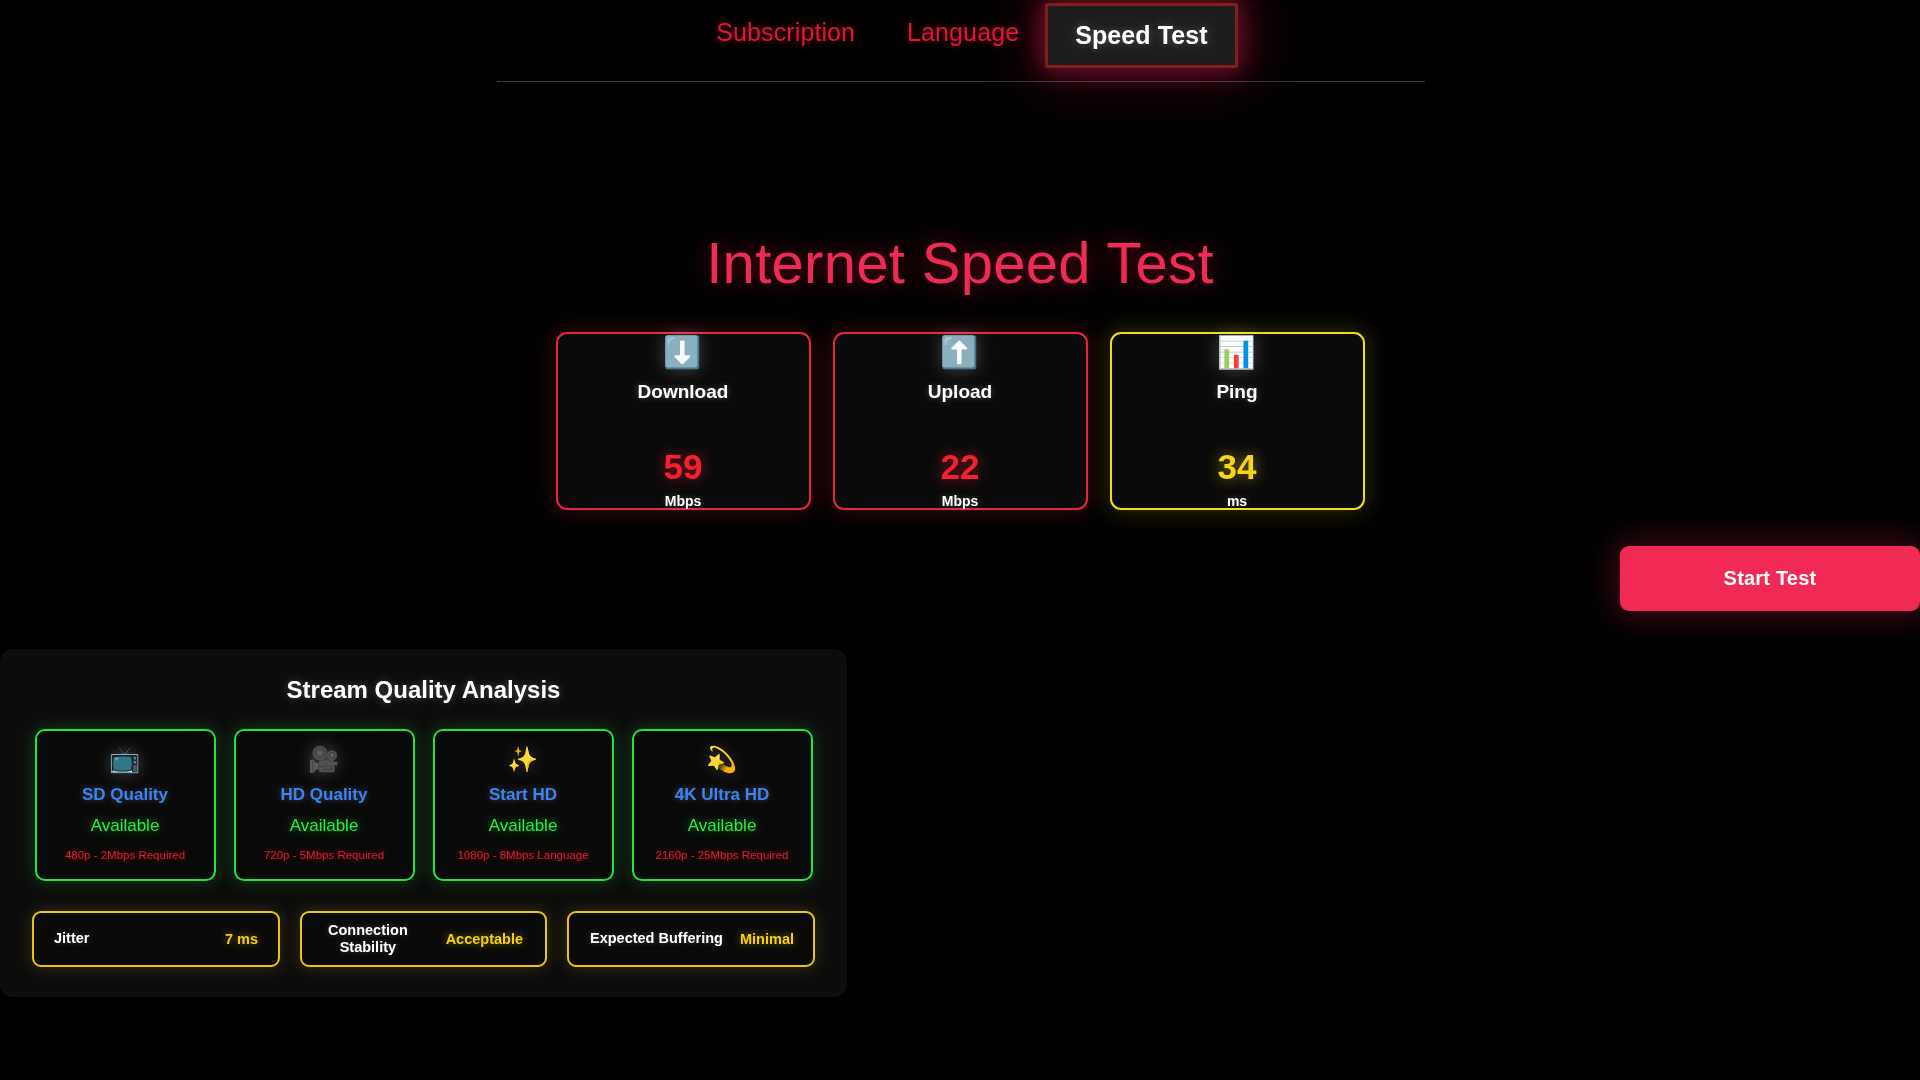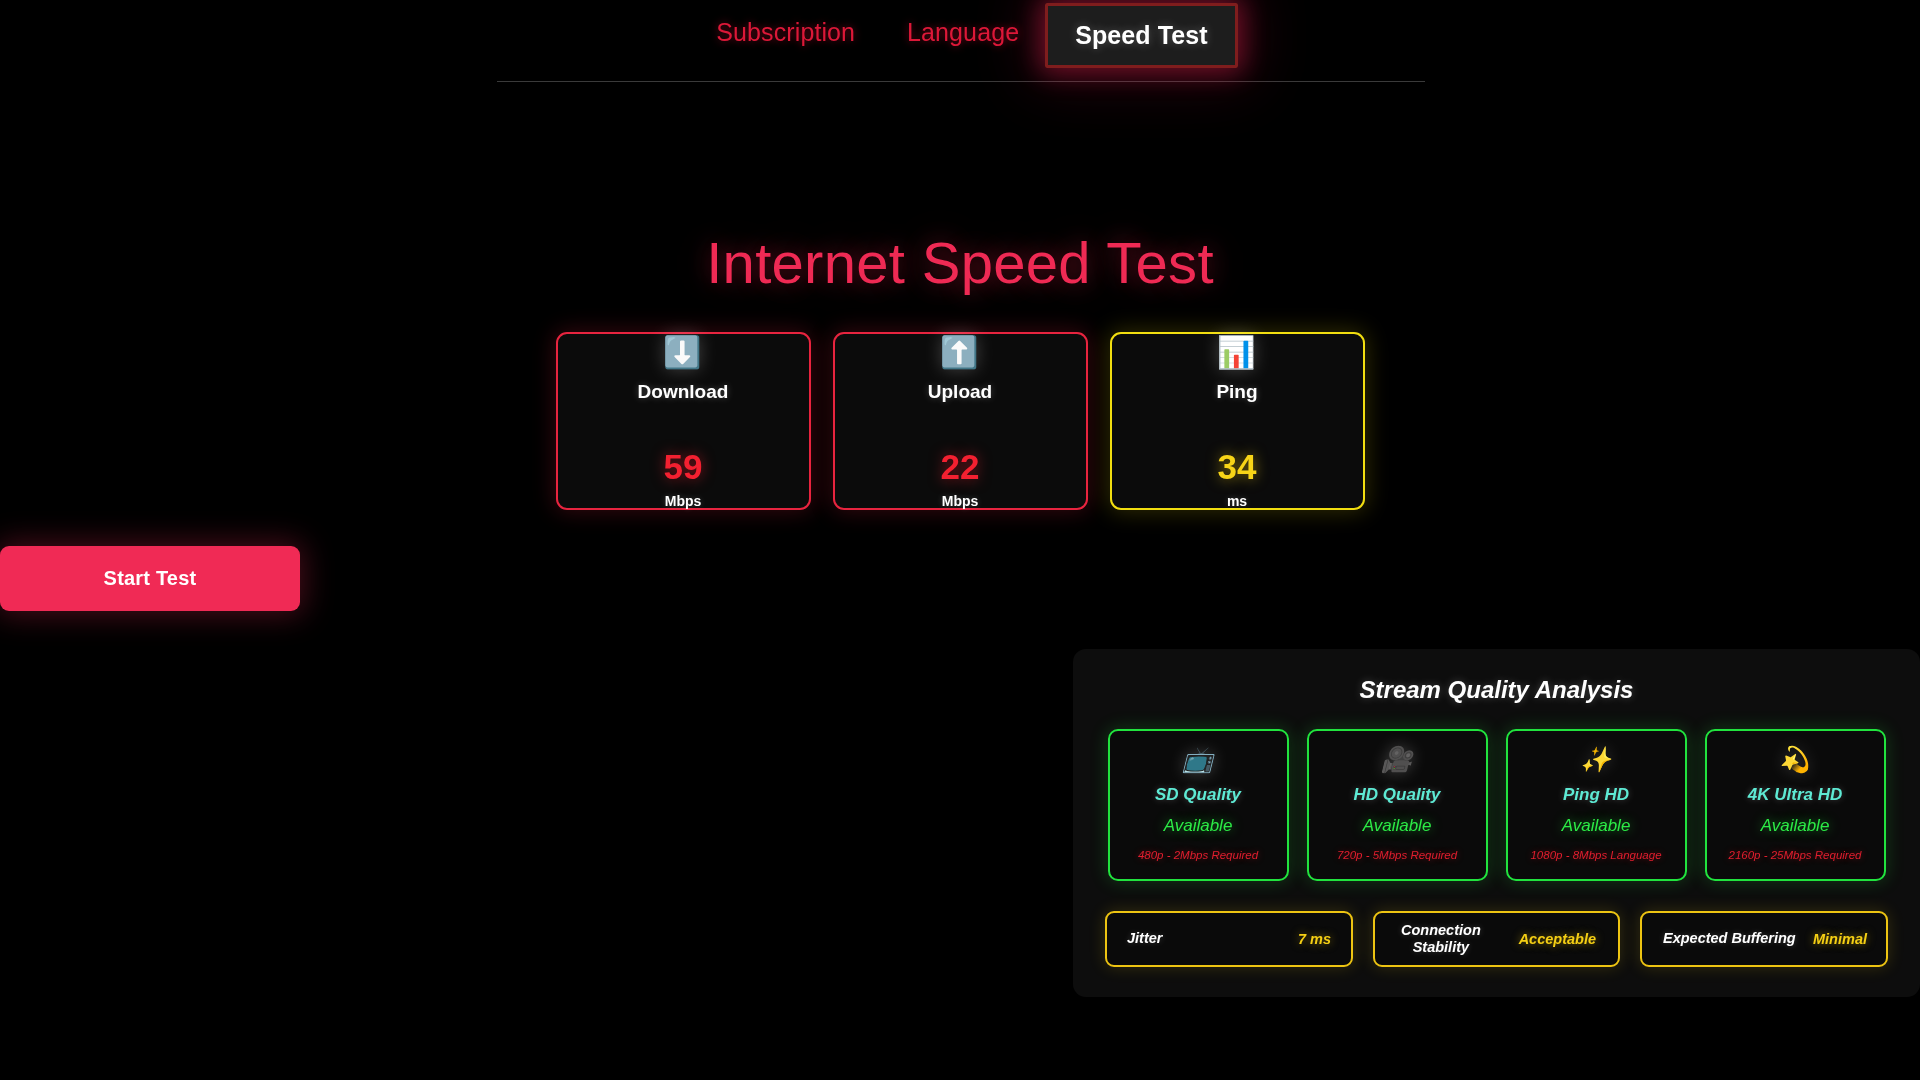--- a/index.html
+++ b/index.html
@@ -154,21 +154,21 @@
     font-size: 14px;
     font-weight: bold;
     color: #ffffff;
     text-shadow: 0 0 6px rgba(255, 255, 255, 0.22);
   }
 
   
   .start-wrap {
     margin-top: 36px;
     display: flex;
-    justify-content: flex-start;
+    justify-content: flex-end;
   }
 
   .start-btn {
     width: 300px;
     height: 65px;
     border: none;
     border-radius: 9px;
     background: #f02a55;
     color: #ffffff;
     font-size: 20px;
@@ -176,22 +176,21 @@
     font-family: "Liberation Sans", sans-serif;
     cursor: pointer;
     letter-spacing: 0.2px;
     box-shadow: 0 0 30px 4px rgba(240, 42, 85, 0.30);
   }
 
   
   .panel-wrap {
     margin-top: 38px;
     display: flex;
-    justify-content: flex-end;
-    font-style: italic;
+    justify-content: flex-start;
   }
 
   .panel {
     width: 847px;
     border-radius: 13px;
     background: #0d0d0d;
     padding: 27px 32px 30px 32px;
   }
 
   .panel-title {
@@ -226,21 +225,21 @@
   .quality-icon {
     font-size: 25px;
     line-height: 1;
     margin-bottom: 13px;
     filter: drop-shadow(0 0 8px rgba(255, 255, 255, 0.22));
   }
 
   .quality-name {
     font-size: 17px;
     font-weight: bold;
-    color: #5eead4;
+    color: #3b82f6;
     margin-bottom: 11px;
     text-shadow: 0 0 7px rgba(255, 255, 255, 0.25);
     white-space: nowrap;
   }
 
   .quality-status {
     font-size: 17px;
     font-weight: normal;
     color: #2ceb46;
     margin-bottom: 13px;
@@ -358,21 +357,21 @@
 
       <div class="quality-card">
         <div class="quality-icon">🎥</div>
         <div class="quality-name">HD Quality</div>
         <div class="quality-status">Available</div>
         <div class="quality-req">720p - 5Mbps Required</div>
       </div>
 
       <div class="quality-card">
         <div class="quality-icon">✨</div>
-        <div class="quality-name">Ping HD</div>
+        <div class="quality-name">Start HD</div>
         <div class="quality-status">Available</div>
         <div class="quality-req">1080p - 8Mbps Language</div>
       </div>
 
       <div class="quality-card">
         <div class="quality-icon">💫</div>
         <div class="quality-name">4K Ultra HD</div>
         <div class="quality-status">Available</div>
         <div class="quality-req">2160p - 25Mbps Required</div>
       </div>

